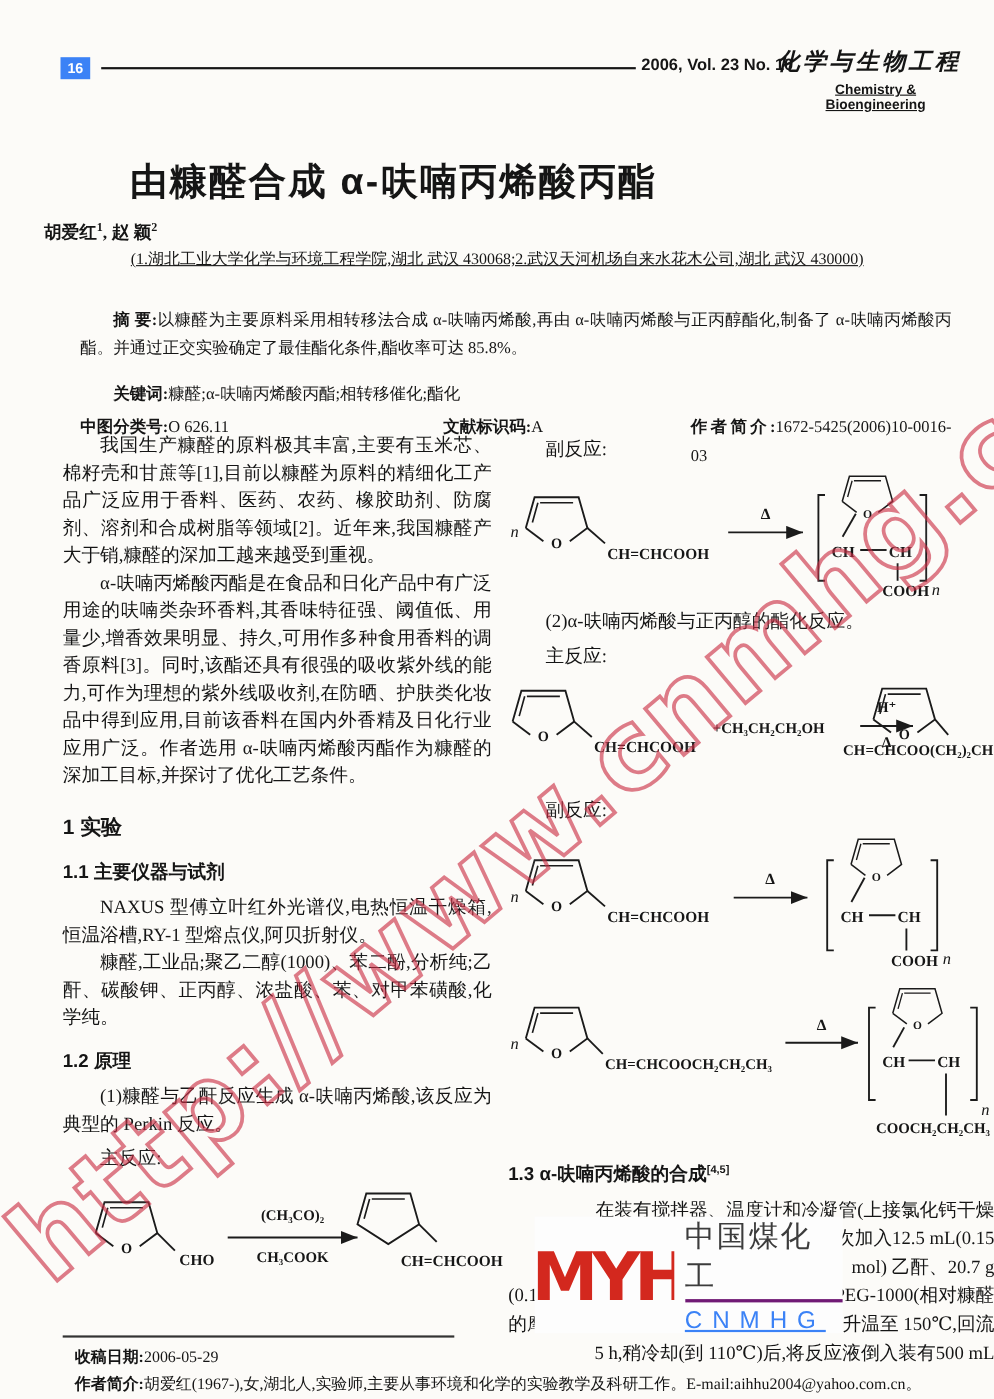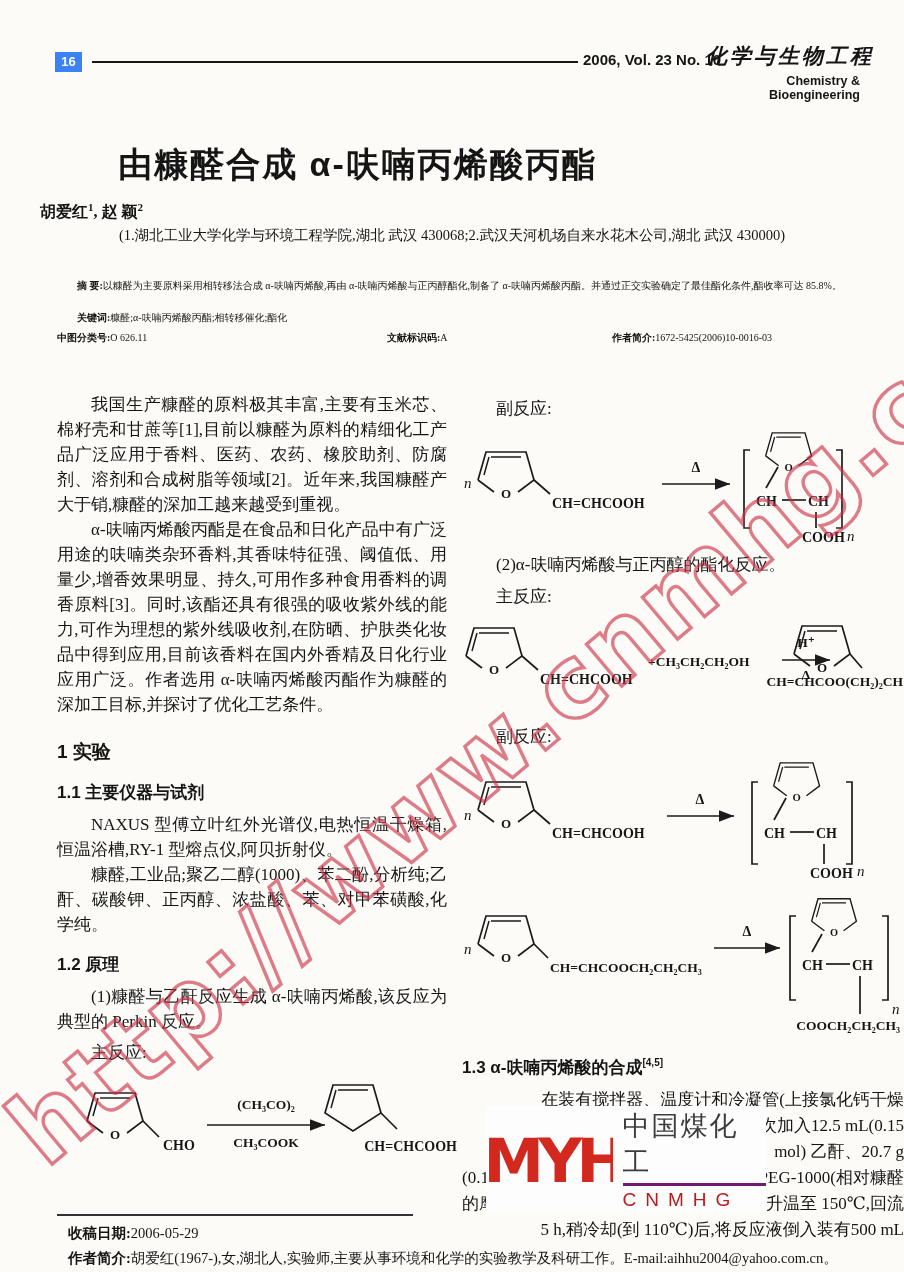--- a/index.html
+++ b/index.html
@@ -4,31 +4,31 @@
 <style>
   html,body{margin:0;padding:0;background:#e8e8e4;}
   .page{position:relative;width:904px;height:1272px;margin:0 auto;background:#fcfbf8;
         overflow:hidden;font-family:"Liberation Serif","DejaVu Serif",serif;color:#151515;}
   
   .pagenum{position:absolute;left:55px;top:52px;width:27px;height:20px;background:#3b82f6;color:#fff;
            font:bold 13px/20px "Liberation Sans","DejaVu Sans",sans-serif;text-align:center;}
   .hrule{position:absolute;left:92px;top:61px;width:486px;height:2px;background:#161616;}
   .jinfo{position:absolute;left:583px;top:51px;font:bold 15px "Liberation Sans","DejaVu Sans",sans-serif;}
   .jname{position:absolute;left:706px;top:42px;font:bold italic 21px "Liberation Serif","DejaVu Serif",serif;letter-spacing:3px;}
-  .jname-en{position:absolute;left:700px;top:74px;width:160px;text-align:right;
-            font:bold 12.5px "Liberation Sans","DejaVu Sans",sans-serif;}
+  .jname-en{position:absolute;left:716px;top:74px;width:160px;text-align:center;
+            font:bold 12.5px "Liberation Sans","DejaVu Sans",sans-serif;text-decoration:underline;}
   
   .title{position:absolute;left:0;top:142px;width:716px;text-align:center;
          font:bold 34px "Liberation Sans","DejaVu Sans",sans-serif;letter-spacing:2px;}
   .authors{position:absolute;left:0;top:201px;width:904px;text-align:left;
            font:bold 16px "Liberation Serif","DejaVu Serif",serif;padding-left:40px;}
   .authors sup{font-size:11px;}
-  .affil{position:absolute;left:0;top:226px;width:904px;text-align:center;font-size:14.5px;}
-  
-  .absblock{position:absolute;left:57px;top:278px;width:792px;font-size:10px;line-height:16px;text-align:justify;}
+  .affil{position:absolute;left:0;top:226px;width:904px;text-align:center;font-size:14.5px;text-decoration:underline;}
+  
+  .absblock{position:absolute;left:73px;top:278px;width:792px;font-size:15px;line-height:26px;text-align:justify;}
   .absblock .lbl{font-weight:bold;}
   .abs-p{text-indent:2em;margin:0;}
   .kw{margin:16px 0 0 0;text-indent:2em;}
   .meta{position:relative;height:26px;margin-top:4px;}
   .meta span.m1{position:absolute;left:0;}
   .meta span.m2{position:absolute;left:330px;}
   .meta span.m3{position:absolute;left:555px;}
   
   .col-left{position:absolute;left:57px;top:392px;width:390px;font-size:17px;line-height:25px;text-align:justify;}
   .col-right{position:absolute;left:462px;top:390px;width:442px;font-size:17px;line-height:26px;}
@@ -51,21 +51,21 @@
   
   .watermark{position:absolute;left:58px;top:1072px;height:112px;width:1400px;z-index:6;
              transform:rotate(-40deg);transform-origin:left bottom;pointer-events:none;
              font:bold 100px "DejaVu Sans","Liberation Sans",sans-serif;letter-spacing:2px;
              color:rgba(255,255,255,0.05);-webkit-text-stroke:3.4px rgba(202,43,66,0.62);}
   
   .logo{position:absolute;left:486px;top:1106px;width:280px;height:106px;background:#fdfdfd;
         display:flex;align-items:center;z-index:7;}
   .logo-right{margin-left:10px;font-family:"Liberation Sans","DejaVu Sans",sans-serif;}
   .logo-cn{font-size:27px;color:#3c3c3c;letter-spacing:2px;border-bottom:3px solid #701a75;padding-bottom:3px;}
-  .logo-en{font-size:19px;color:#b91c1c;letter-spacing:9px;margin-top:3px;}
+  .logo-en{font-size:22px;color:#3b82f6;letter-spacing:9px;margin-top:3px;text-decoration:underline;}
 </style>
 </head>
 <body>
 
 <div class="page">
 
   <svg width="0" height="0" style="position:absolute">
     <defs>
       <marker id="arr" markerWidth="10" markerHeight="8" refX="9" refY="3.5" orient="auto">
         <path d="M0,0 L9,3.5 L0,7 Z" fill="#1b1b1b" stroke="none"></path>

